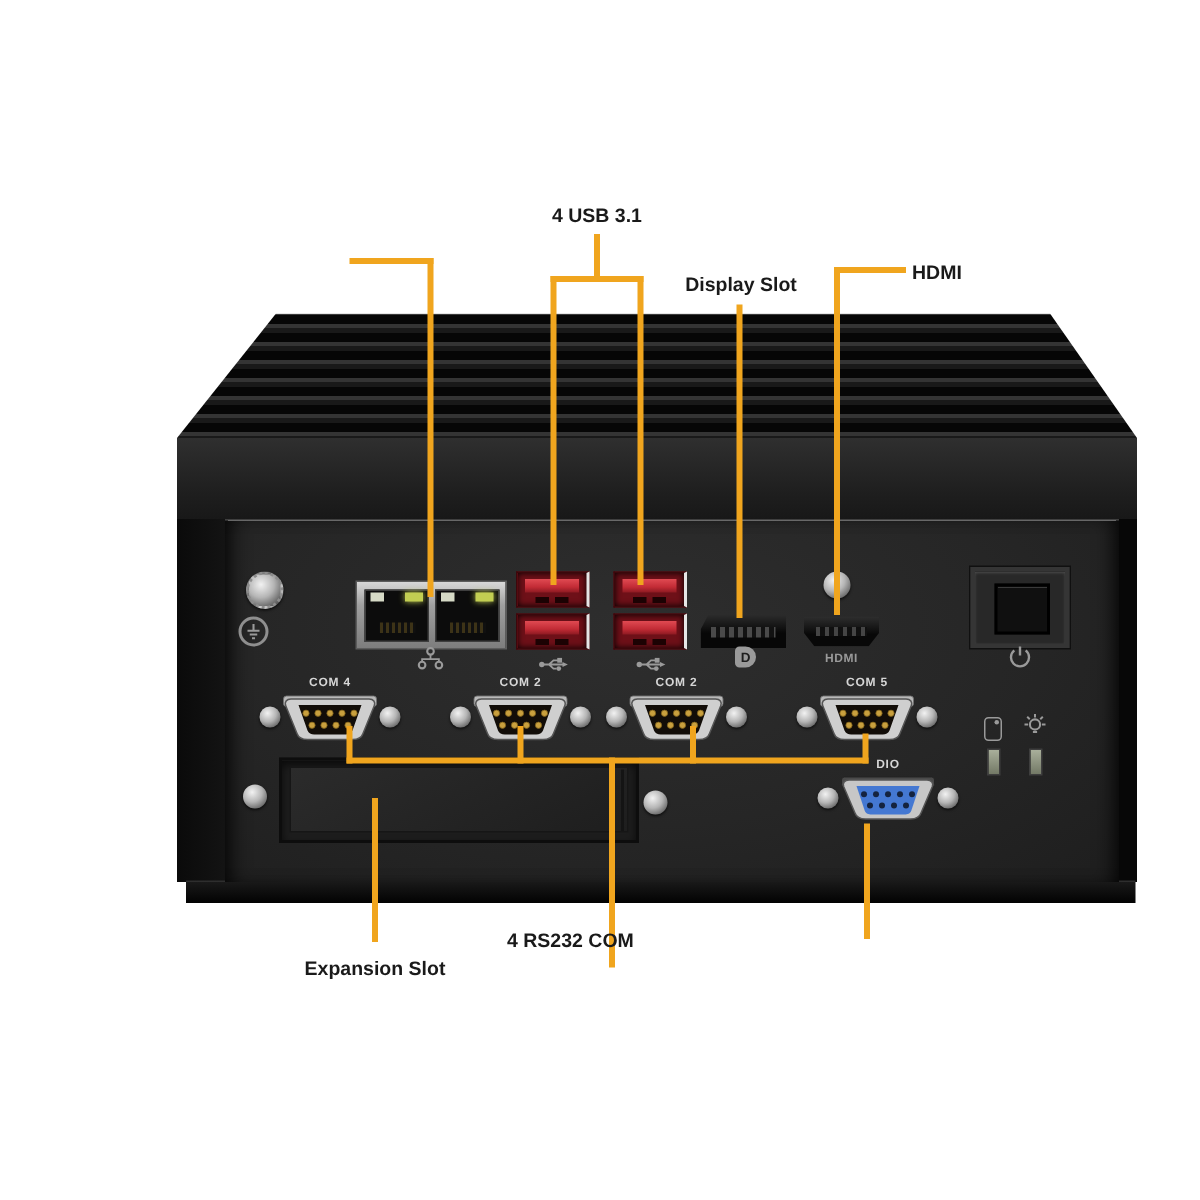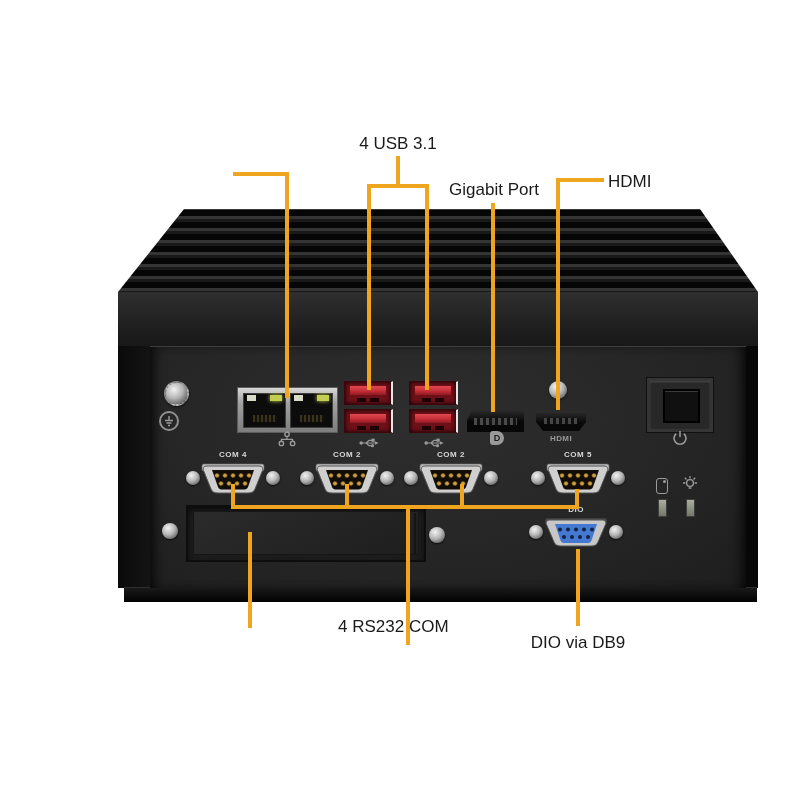--- a/index.html
+++ b/index.html
@@ -13,22 +13,22 @@
     --lan-led-green:#C2CE52;
     --dsub-pin-gold:#C9A03E;
     --silkscreen-gray:#9A9A9A;
   }
   *{margin:0;padding:0;box-sizing:border-box;}
   html,body{width:800px;height:800px;background:var(--background);
     font-family:"Liberation Sans", sans-serif;}
   .scene{position:relative;width:800px;height:800px;overflow:hidden;}
 
   
-  .callout-label{position:absolute;font-size:17px;line-height:19px;
-    color:var(--label-text);z-index:6;white-space:nowrap;}
+  .callout-label{position:absolute;font-size:13px;line-height:19px;
+    color:var(--label-text);z-index:6;white-space:nowrap;font-weight:bold;}
   .line{position:absolute;background:var(--callout-line);z-index:5;}
 
   
   .heatsink{position:absolute;left:118px;top:209px;width:640px;height:137px;z-index:1;}
   .fins{position:absolute;left:0;top:0;width:640px;height:83px;
     clip-path:polygon(66px 0,582px 0,640px 83px,0 83px);
     background:repeating-linear-gradient(180deg,#060606 0 6px,#343434 6px 9px,#191919 9px 12px);
     border-top:1px solid #3a3a3a;}
   .hs-body{position:absolute;left:0;top:83px;width:640px;height:54px;
     background:linear-gradient(180deg,#2f2f2f,#1e1e1e 70%,#181818);}
@@ -210,21 +210,21 @@
   <span class="screw" style="left:549px;top:381px;width:18px;height:18px"></span>
 
   <div class="pwr-outer">
     <div class="pwr-inner"></div>
   </div>
   <svg style="position:absolute;left:671px;top:429px;z-index:3" width="18" height="18" viewBox="0 0 18 18">
     <path class="silk-stroke" stroke-width="1.6" d="M9 2v6"></path>
     <path class="silk-stroke" stroke-width="1.6" d="M5.2 4.6a6 6 0 1 0 7.6 0"></path>
   </svg>
 
-  <div class="com" style="left:185px">
+  <div class="com" style="left:172px">
     <div class="com-label">COM 4</div>
     <span class="screw screw-l"></span>
     <span class="screw screw-r"></span>
     <svg width="66" height="36" viewBox="0 0 66 36">
       <rect x="2" y="3" width="62" height="7" rx="2" fill="#b9b9b9" stroke="#707070" stroke-width=".6"></rect>
       <path d="M7 5 H59 C62 5 63.5 7 62.5 9.5 L55 28 C54 31 51 32 48 32 H18 C15 32 12 31 11 28 L3.5 9.5 C2.5 7 4 5 7 5 Z" fill="#cfcfcf" stroke="#555" stroke-width="1"></path>
       <path d="M12 9 H54 L48 26 C47.3 28 45.5 28.6 43.5 28.6 H22.5 C20.5 28.6 18.7 28 18 26 Z" fill="#120d08"></path>
       <circle class="pin" cx="17" cy="14.5" r="2.1"></circle>
         <circle class="pin" cx="25" cy="14.5" r="2.1"></circle>
       <circle class="pin" cx="33" cy="14.5" r="2.1"></circle>
@@ -287,21 +287,21 @@
       <circle class="pin" cx="33" cy="14.5" r="2.1"></circle>
         <circle class="pin" cx="41" cy="14.5" r="2.1"></circle>
       <circle class="pin" cx="49" cy="14.5" r="2.1"></circle>
       <circle class="pin" cx="21" cy="22.5" r="2.1"></circle>
         <circle class="pin" cx="29" cy="22.5" r="2.1"></circle>
       <circle class="pin" cx="37" cy="22.5" r="2.1"></circle>
         <circle class="pin" cx="45" cy="22.5" r="2.1"></circle>
     </svg>
   </div>
 
-  <div class="com dio-assy" style="left:528px">
+  <div class="com dio-assy" style="left:544px">
     <div class="com-label">DIO</div>
     <span class="screw screw-l"></span>
     <span class="screw screw-r"></span>
     <svg width="66" height="34" viewBox="0 0 66 34">
       <rect x="2" y="2" width="62" height="7" rx="2" fill="#4a4a4a" stroke="#222" stroke-width=".6"></rect>
       <path d="M7 4 H59 C62 4 63.5 6 62.5 8.5 L55 26 C54 29 51 30 48 30 H18 C15 30 12 29 11 26 L3.5 8.5 C2.5 6 4 4 7 4 Z" fill="#c7c7c7" stroke="#555" stroke-width="1"></path>
       <path d="M12 8 H54 L48.5 24.5 C47.8 26.5 46 27 44 27 H22 C20 27 18.2 26.5 17.5 24.5 Z" fill="var(--dio-blue)"></path>
       <circle class="hole" cx="17" cy="13.5" r="2"></circle>
         <circle class="hole" cx="25" cy="13.5" r="2"></circle>
       <circle class="hole" cx="33" cy="13.5" r="2"></circle>
@@ -343,18 +343,18 @@
   <span class="line" style="left:231px;top:484px;width:4px;height:25px"></span>
   <span class="line" style="left:345px;top:484px;width:4px;height:25px"></span>
   <span class="line" style="left:460px;top:484px;width:4px;height:25px"></span>
   <span class="line" style="left:575px;top:489px;width:4px;height:20px"></span>
   <span class="line" style="left:231px;top:505px;width:348px;height:4px"></span>
   <span class="line" style="left:406px;top:505px;width:4px;height:140px"></span>
   <span class="line" style="left:248px;top:532px;width:4px;height:96px"></span>
   <span class="line" style="left:576px;top:549px;width:4px;height:77px"></span>
 
   <div class="callout-label" style="left:348px;top:134px;width:100px;text-align:center">4 USB 3.1</div>
-  <div class="callout-label" style="left:444px;top:180px;width:100px;text-align:center">Gigabit Port</div>
+  <div class="callout-label" style="left:444px;top:180px;width:100px;text-align:center">Display Slot</div>
   <div class="callout-label" style="left:608px;top:172px">HDMI</div>
+  <div class="callout-label" style="left:180px;top:636px;width:140px;text-align:center">Expansion Slot</div>
   <div class="callout-label" style="left:338px;top:617px;width:140px;text-align:left">4 RS232 COM</div>
-  <div class="callout-label" style="left:508px;top:633px;width:140px;text-align:center">DIO via DB9</div>
 
 </div>
 
 </body></html>

